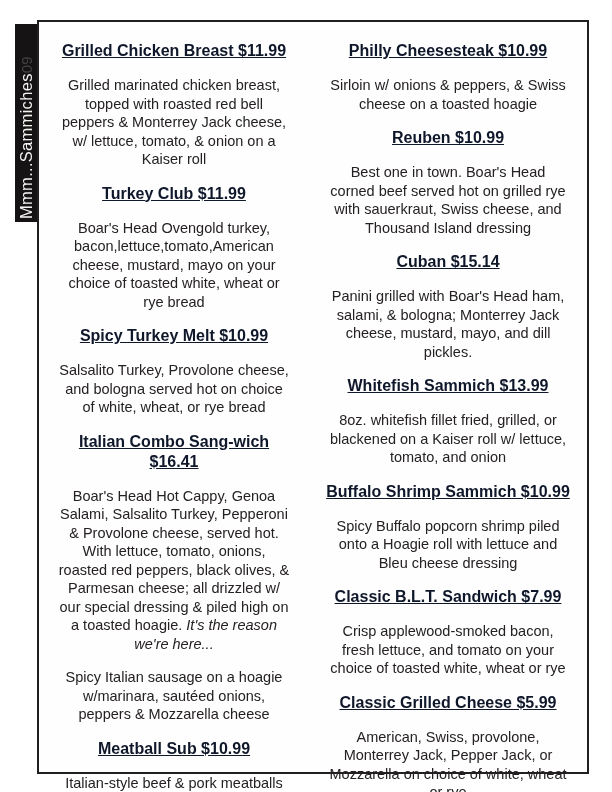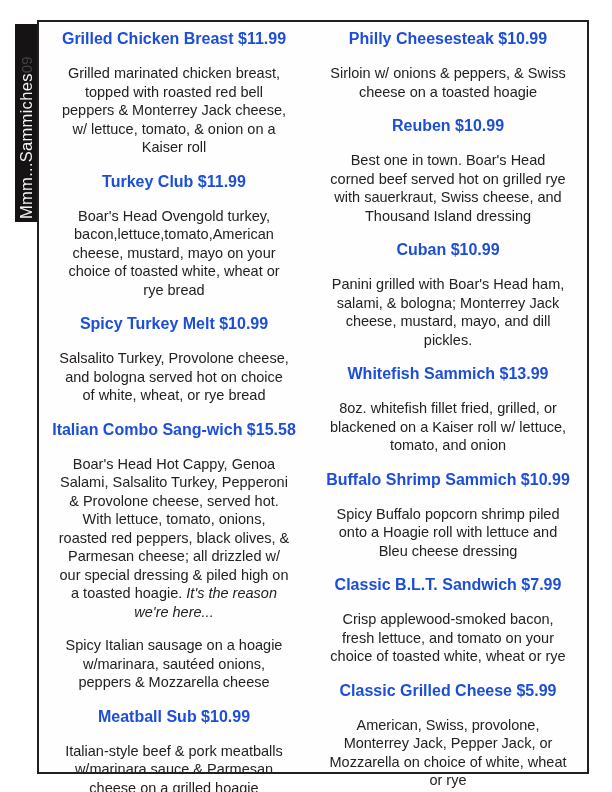--- a/index.html
+++ b/index.html
@@ -70,22 +70,23 @@
   .col-right {
     flex: 1;
   }
   .item {
     margin-bottom: 6px;
   }
   .item h3 {
     font-size: 16px;
     line-height: 20px;
     font-weight: bold;
-    margin: 0;
-    color: #1d4ed8;
+    margin: 12px;
+    color: #0f172a;
+    text-decoration: underline;
   }
   .item p {
     font-size: 14.5px;
     line-height: 18.5px;
     margin: 15px;
   }
   .tagline {
     font-style: italic;
   }
   .note-box {
@@ -120,21 +121,21 @@
         <h3>Turkey Club $11.99</h3>
         <p>Boar's Head Ovengold turkey, bacon,lettuce,tomato,American cheese, mustard, mayo on your choice of toasted white, wheat or rye bread</p>
       </div>
 
       <div class="item">
         <h3>Spicy Turkey Melt $10.99</h3>
         <p>Salsalito Turkey, Provolone cheese, and bologna served hot on choice of white, wheat, or rye bread</p>
       </div>
 
       <div class="item">
-        <h3>Italian Combo Sang-wich $15.58</h3>
+        <h3>Italian Combo Sang-wich $16.41</h3>
         <p><span>Boar's Head Hot Cappy, Genoa Salami, Salsalito Turkey, Pepperoni &amp; Provolone cheese, served hot. With lettuce, tomato, onions, roasted red peppers, black olives, &amp; Parmesan cheese; all drizzled w/ our special dressing &amp; piled high on a toasted hoagie.</span> <span class="tagline">It's the reason we're here...</span></p>
       </div>
 
       <div class="item">
         <p>Spicy Italian sausage on a hoagie w/marinara, sautéed onions, peppers &amp; Mozzarella cheese</p>
       </div>
 
       <div class="item">
         <h3>Meatball Sub $10.99</h3>
         <p>Italian-style beef &amp; pork meatballs w/marinara sauce &amp; Parmesan cheese on a grilled hoagie</p>
@@ -151,21 +152,21 @@
         <p>Sirloin w/ onions &amp; peppers, &amp; Swiss cheese on a toasted hoagie</p>
       </div>
 
 
       <div class="item">
         <h3>Reuben $10.99</h3>
         <p>Best one in town. Boar's Head corned beef served hot on grilled rye with sauerkraut, Swiss cheese, and Thousand Island dressing</p>
       </div>
 
       <div class="item">
-        <h3>Cuban $10.99</h3>
+        <h3>Cuban $15.14</h3>
         <p>Panini grilled with Boar's Head ham, salami, &amp; bologna; Monterrey Jack cheese, mustard, mayo, and dill pickles.</p>
       </div>
 
 
       <div class="item">
         <h3>Whitefish Sammich $13.99</h3>
         <p>8oz. whitefish fillet fried, grilled, or blackened on a Kaiser roll w/ lettuce, tomato, and onion</p>
       </div>
 
       <div class="item">

